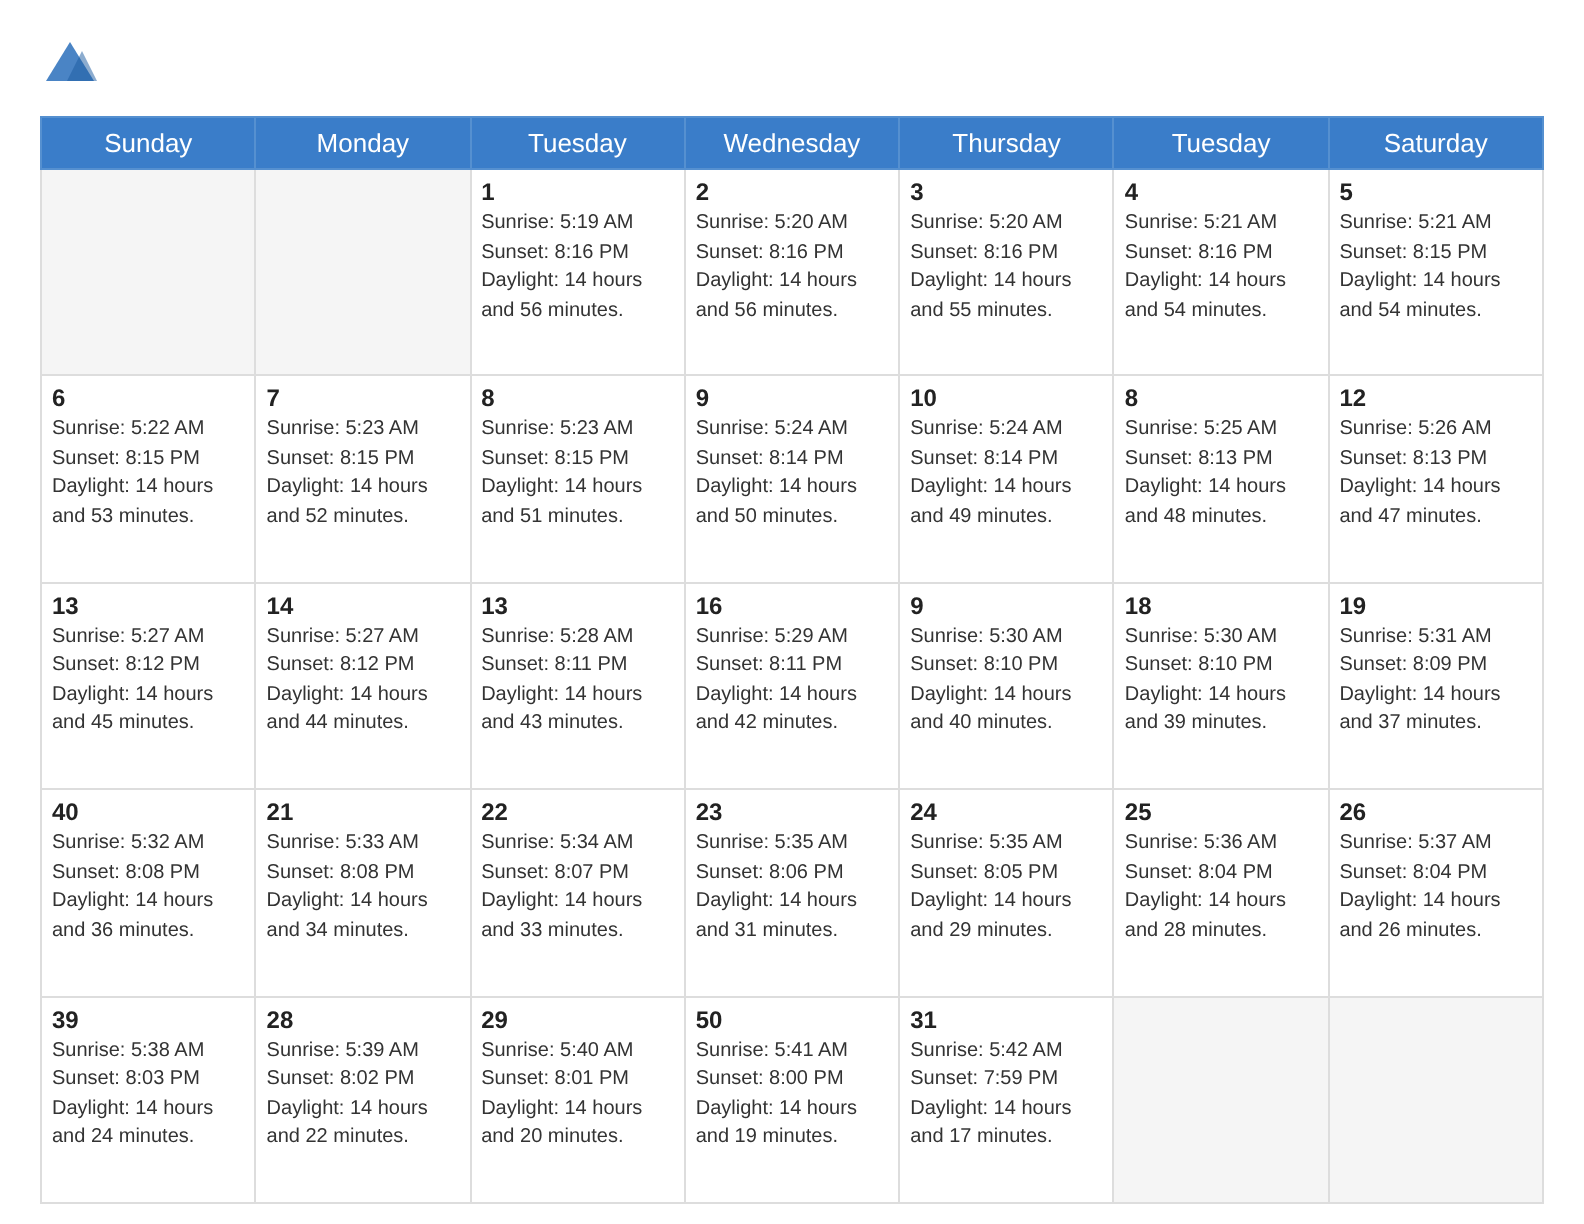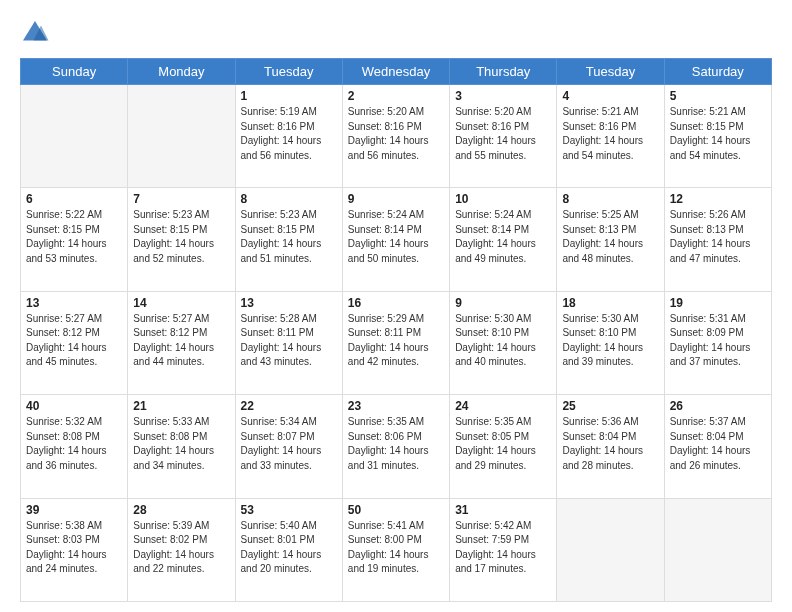--- a/index.html
+++ b/index.html
@@ -252,21 +252,21 @@
         <tr>
           <td>
             <span class="day-num">39</span>
             <div class="day-info">Sunrise: 5:38 AM<br>Sunset: 8:03 PM<br>Daylight: 14 hours and 24 minutes.</div>
           </td>
           <td>
             <span class="day-num">28</span>
             <div class="day-info">Sunrise: 5:39 AM<br>Sunset: 8:02 PM<br>Daylight: 14 hours and 22 minutes.</div>
           </td>
           <td>
-            <span class="day-num">53</span>
+            <span class="day-num">29</span>
             <div class="day-info">Sunrise: 5:40 AM<br>Sunset: 8:01 PM<br>Daylight: 14 hours and 20 minutes.</div>
           </td>
           <td>
             <span class="day-num">50</span>
             <div class="day-info">Sunrise: 5:41 AM<br>Sunset: 8:00 PM<br>Daylight: 14 hours and 19 minutes.</div>
           </td>
           <td>
             <span class="day-num">31</span>
             <div class="day-info">Sunrise: 5:42 AM<br>Sunset: 7:59 PM<br>Daylight: 14 hours and 17 minutes.</div>
           </td>

